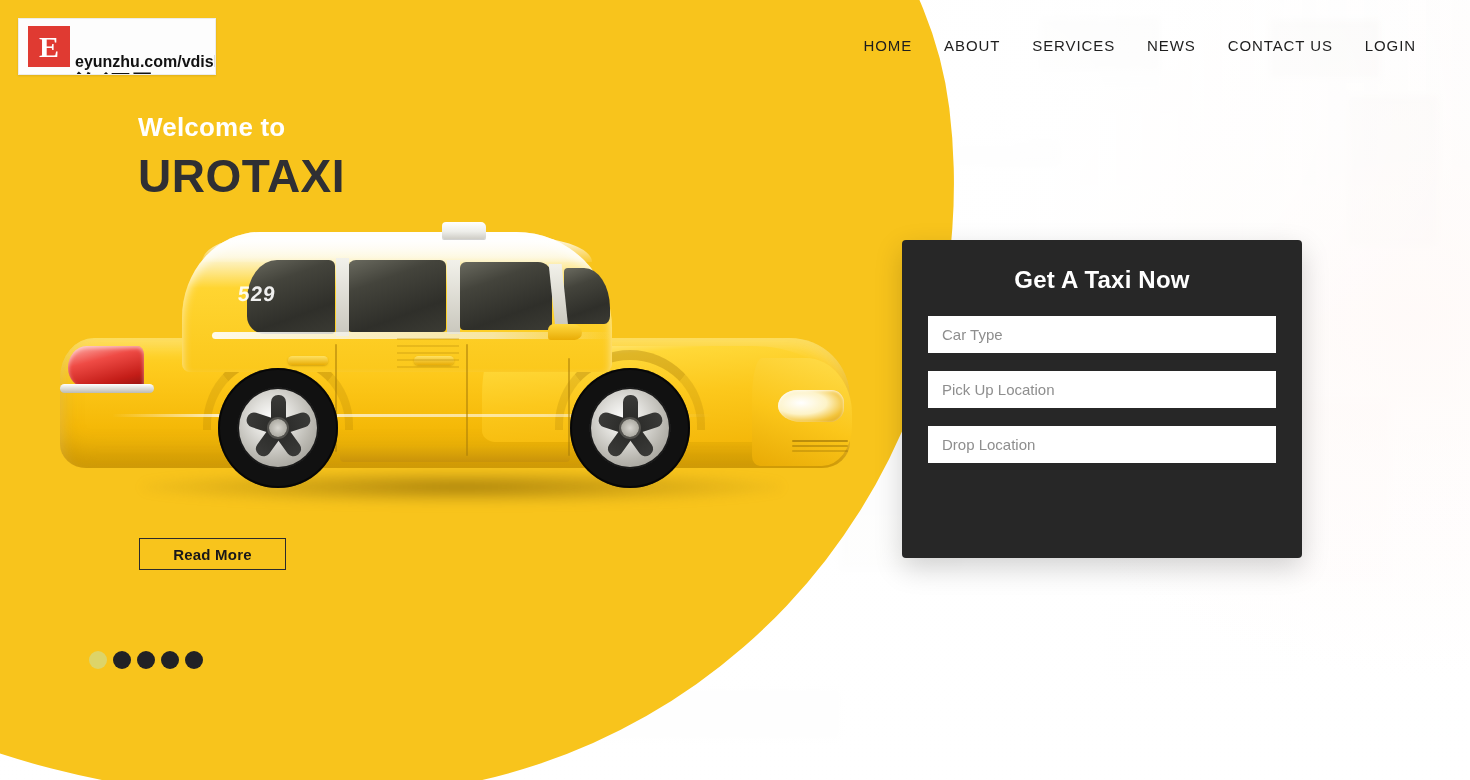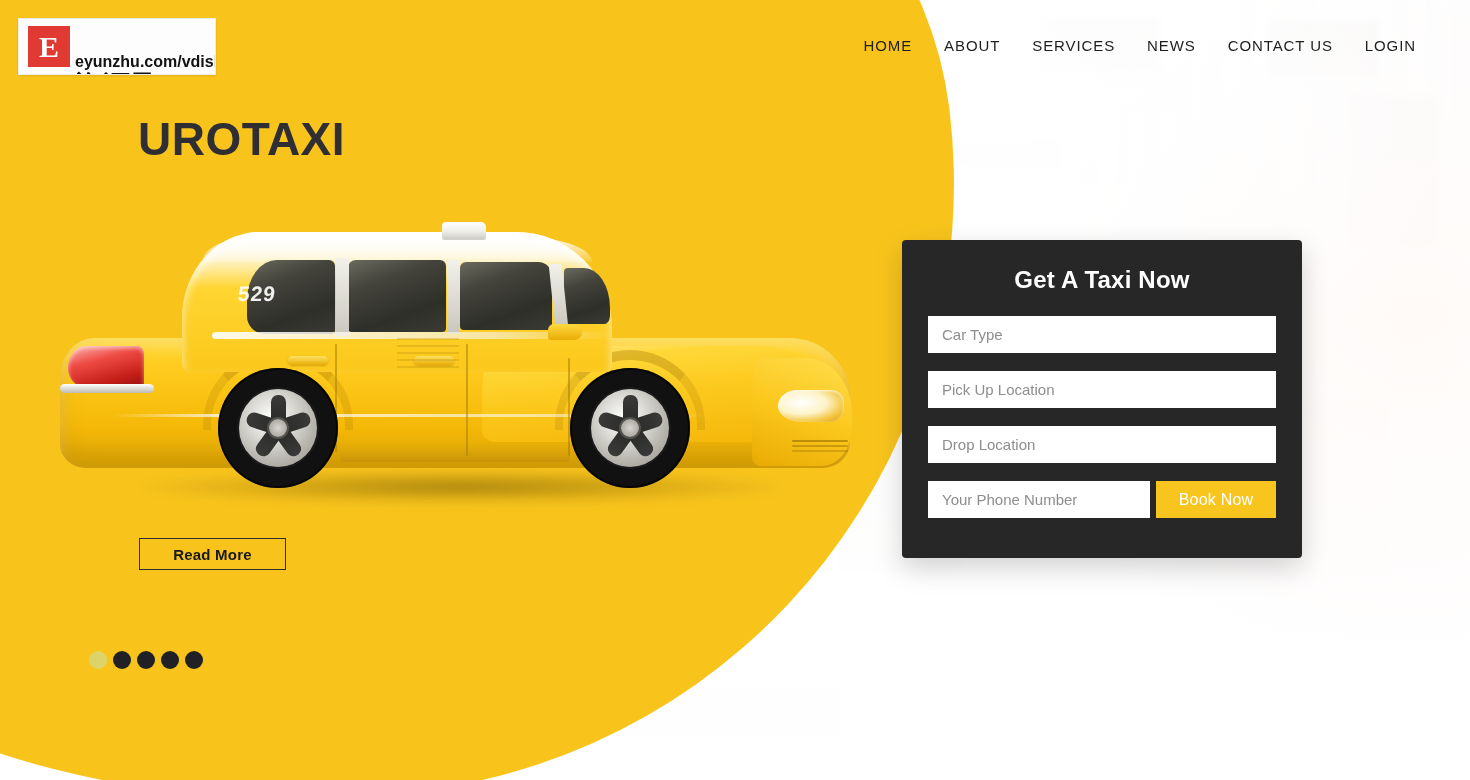--- a/index.html
+++ b/index.html
@@ -549,36 +549,33 @@
   <nav class="nav">
     <div class="nav-item">HOME</div>
     <div class="nav-item">ABOUT</div>
     <div class="nav-item">SERVICES</div>
     <div class="nav-item">NEWS</div>
     <div class="nav-item">CONTACT US</div>
     <div class="nav-item">LOGIN</div>
   </nav>
 
   <div class="hero">
+    <p class="hero-kicker">Welcome to</p>
     <h1 class="hero-title">UROTAXI</h1>
   </div>
   <button class="read-more">Read More</button>
 
   <div class="dots">
     <span class="dot active"></span>
     <span class="dot"></span>
     <span class="dot"></span>
     <span class="dot"></span>
     <span class="dot"></span>
   </div>
 
   <section class="booking">
     <h2 class="booking-title">Get A Taxi Now</h2>
     <input class="fld" type="text" placeholder="Car Type" style="">
     <input class="fld" type="text" placeholder="Pick Up Location" style="">
     <input class="fld" type="text" placeholder="Drop Location" style="">
-    <div class="last-row">
-      <input class="fld" type="text" placeholder="Your Phone Number" style="">
-      <button class="book-btn">Book Now</button>
-    </div>
   </section>
 
 </div>
 
 </body></html>

